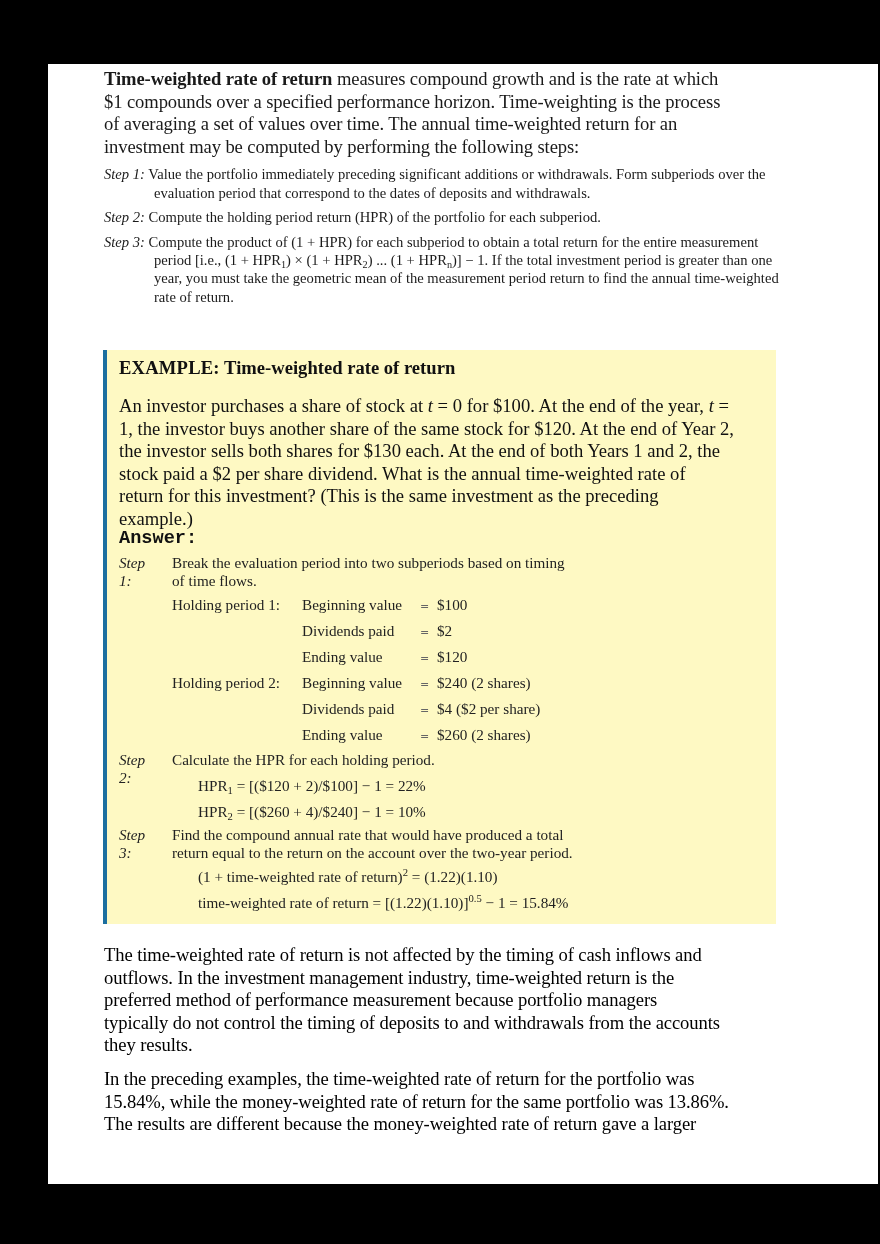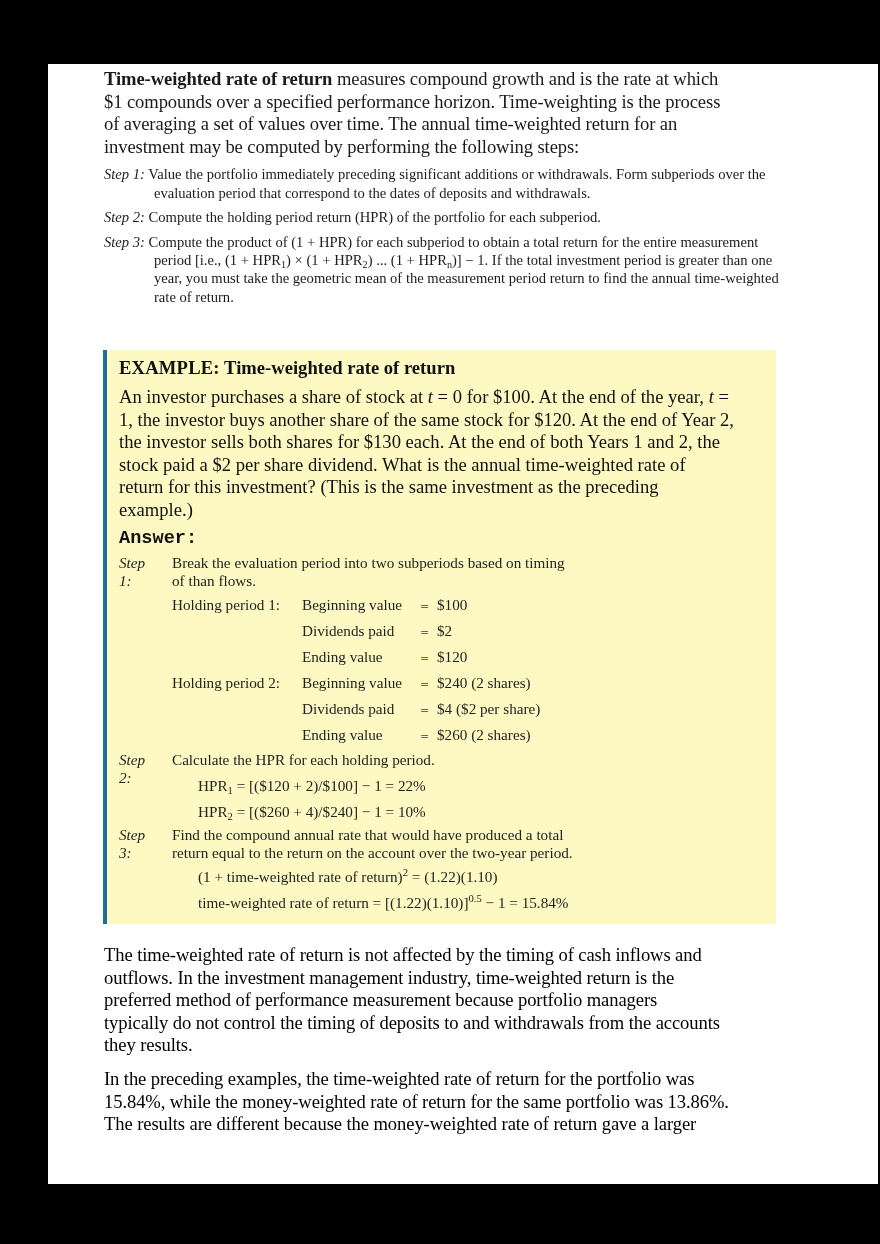--- a/index.html
+++ b/index.html
@@ -34,21 +34,21 @@
     position: absolute; left: 55px; top: 286px; width: 673px; height: 574px;
     background: #fef9c3; border-left: 4px solid #1c6fa0;
     box-sizing: border-box;
   }
   .ex-title {
     position: absolute; left: 12px; top: 7px;
     font-family: "Liberation Serif", serif; font-size: 18.6px; font-weight: bold; color: #111;
   }
   .ex-title .ex-tag { font-variant: small-caps; letter-spacing: 0.2px; }
   .ex-body {
-    position: absolute; left: 12px; top: 36px; width: 655px;
+    position: absolute; left: 12px; top: 45px; width: 655px;
     font-family: "Liberation Serif", serif; font-size: 18.6px; line-height: 22.6px; color: #111;
   }
   .ex-body i { font-style: italic; }
   .answer {
     position: absolute; left: 12px; top: 178px;
     font-family: Liberation Mono, monospace; font-size: 18.6px; font-weight: bold; color: #111; text-align: center;
   }
   .sol { position: absolute; left: 12px; font-family: "Liberation Serif", serif; font-size: 15.2px; color: #222; }
   .sol .slab { font-style: italic; position: absolute; left: 0; top: 0; }
   .sol .stext { position: absolute; left: 53px; top: 0; line-height: 18px; white-space: nowrap; }
@@ -87,21 +87,21 @@
       <span>the investor sells both shares for $130 each. At the end of both Years 1 and 2, the</span><br>
       <span>stock paid a $2 per share dividend. What is the annual time-weighted rate of</span><br>
       <span>return for this investment? (This is the same investment as the preceding</span><br>
       <span>example.)</span>
     </div>
 
     <div class="answer">Answer:</div>
 
     <div class="sol" style="top:204px;">
       <span class="slab">Step 1:</span>
-      <span class="stext"><span>Break the evaluation period into two subperiods based on timing</span><br><span>of than flows.</span></span>
+      <span class="stext"><span>Break the evaluation period into two subperiods based on timing</span><br><span>of time flows.</span></span>
     </div>
 
     <div class="row" style="left:65px; top:246px;">Holding period 1:</div>
     <div class="row" style="left:195px; top:246px;">Beginning value</div>
     <div class="row" style="left:313px; top:246px;"><span class="eq">=</span></div>
     <div class="row" style="left:330px; top:246px;">$100</div>
 
     <div class="row" style="left:195px; top:272px;">Dividends paid</div>
     <div class="row" style="left:313px; top:272px;"><span class="eq">=</span></div>
     <div class="row" style="left:330px; top:272px;">$2</div>

